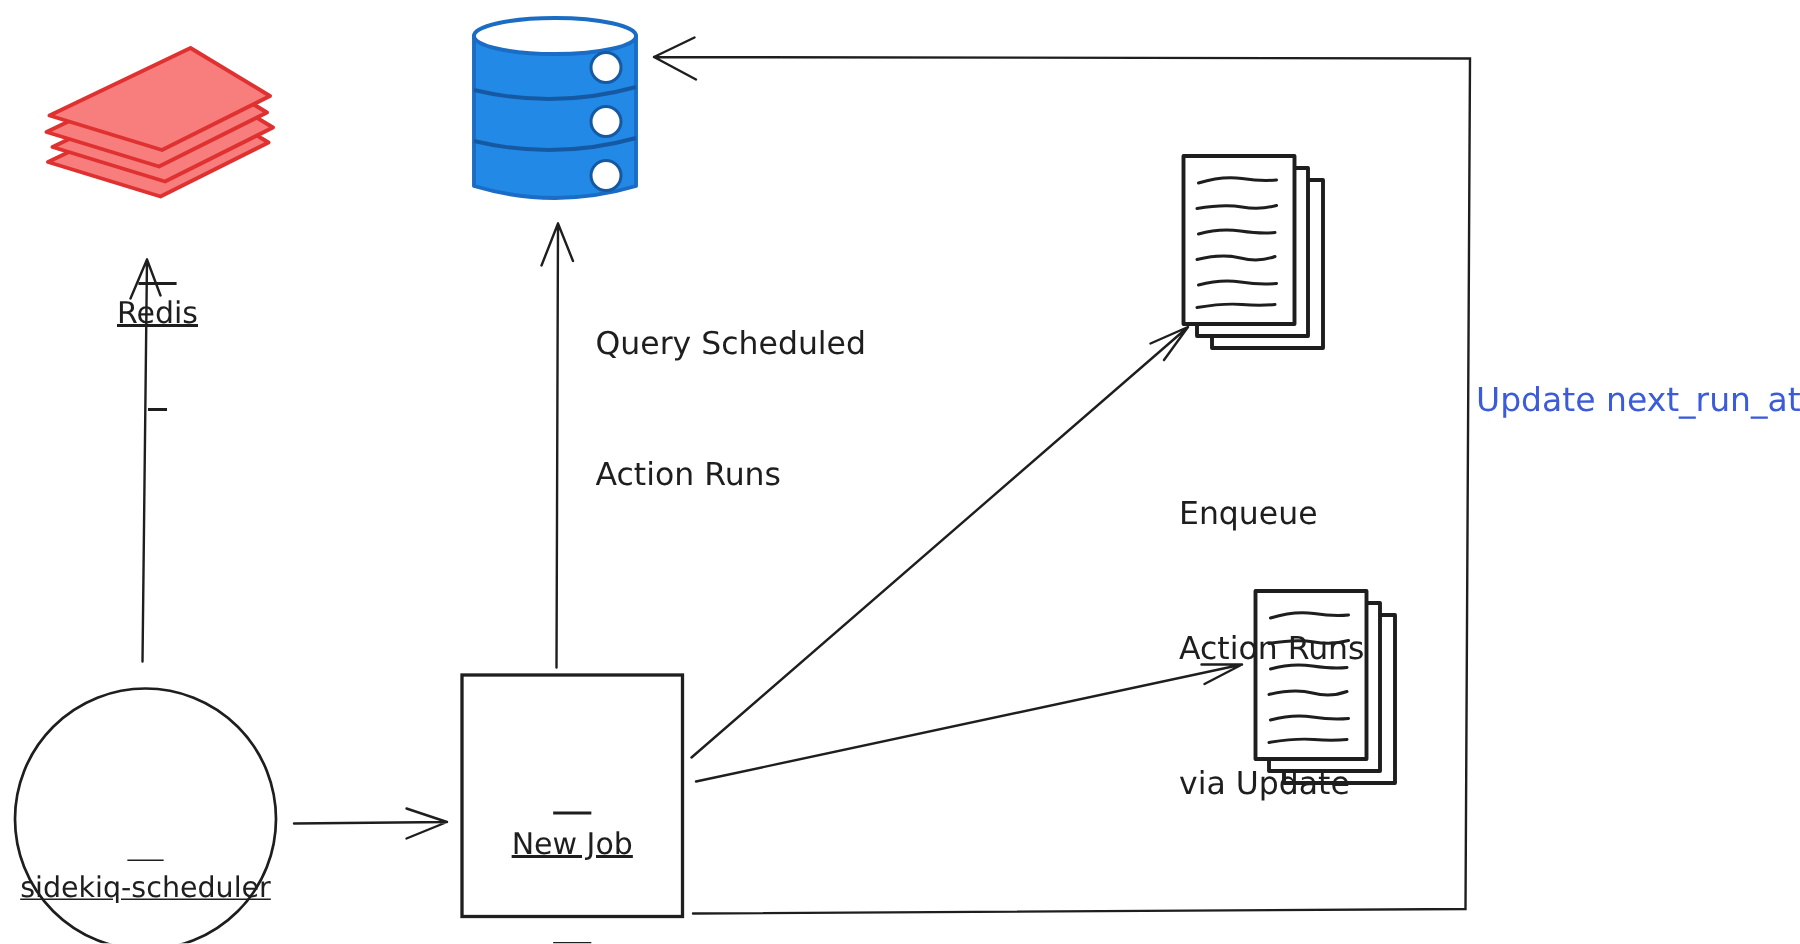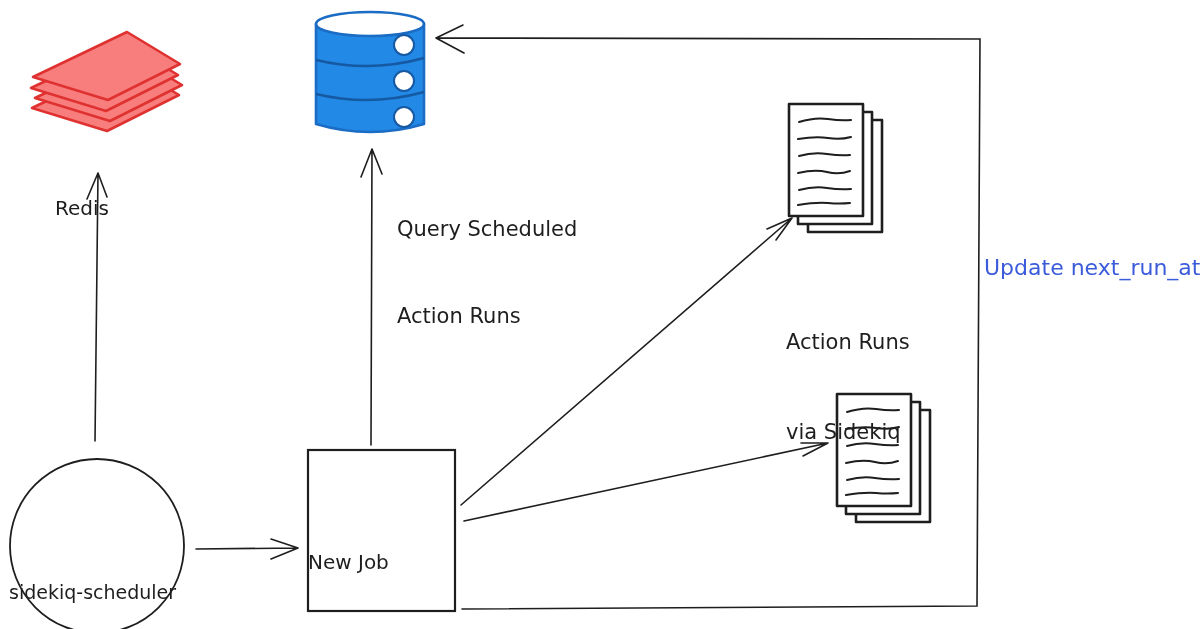--- a/index.html
+++ b/index.html
@@ -10,21 +10,21 @@
     background: #ffffff;
     overflow: hidden;
     font-family: "DejaVu Sans", sans-serif;
     color: #1e1e1e;
   }
   .diagram-svg { position: absolute; left: 0; top: 0; }
   .label { position: absolute; white-space: pre; line-height: 1.4; }
   .label div { display: block; }
   .ink { color: #1e1e1e; }
   .blue-ink { color: #3b5bdb; }
-  .center { text-align: left; }
+  .center { text-align: center; text-decoration: underline; }
   .redis-label   { left: 55px;  top: 138px; width: 100px; font-size: 20px; }
   .query-label   { left: 397px; top: 157px; font-size: 21px; line-height: 29px; }
   .cond-label    { left: 394px; top: 228px; font-size: 20px; }
   .enqueue-label { left: 786px; top: 267px; font-size: 21px; line-height: 30px; }
   .update-label  { left: 984px; top: 200px; font-size: 22px; line-height: 27px; }
   .scheduler-label { left: 9px; top: 526px; width: 176px; font-size: 19px; }
   .jobbox-label  { left: 308px; top: 490px; width: 147px; font-size: 20px; line-height: 29px; }
   .sketch-line { stroke: #1e1e1e; stroke-width: 1.6; fill: none; stroke-linecap: round; }
   .page { fill: #ffffff; stroke: #1e1e1e; stroke-width: 2.6; stroke-linejoin: round; }
   .page-text { stroke: #1e1e1e; stroke-width: 2; fill: none; stroke-linecap: round; }
@@ -110,22 +110,23 @@
     <div>Redis</div>
   </div>
 
   <div class="label query-label ink">
     <div>Query Scheduled</div>
     <div>Action Runs</div>
   </div>
 
 
   <div class="label enqueue-label ink">
+    <div>Enqueue</div>
     <div>Action Runs</div>
-    <div>via Sidekiq</div>
+    <div>via Update</div>
   </div>
 
   <div class="label update-label blue-ink">
     <div>Update next_run_at</div>
   </div>
 
   <div class="label scheduler-label center ink">
     <div>sidekiq-scheduler</div>
   </div>
 

